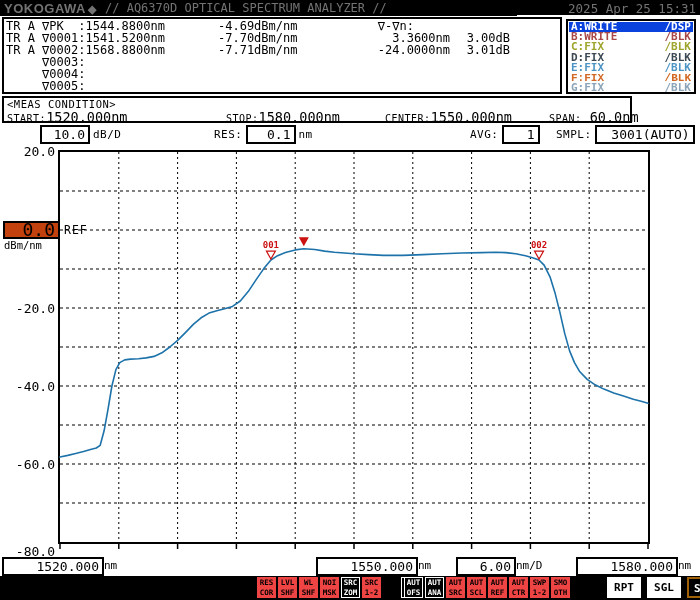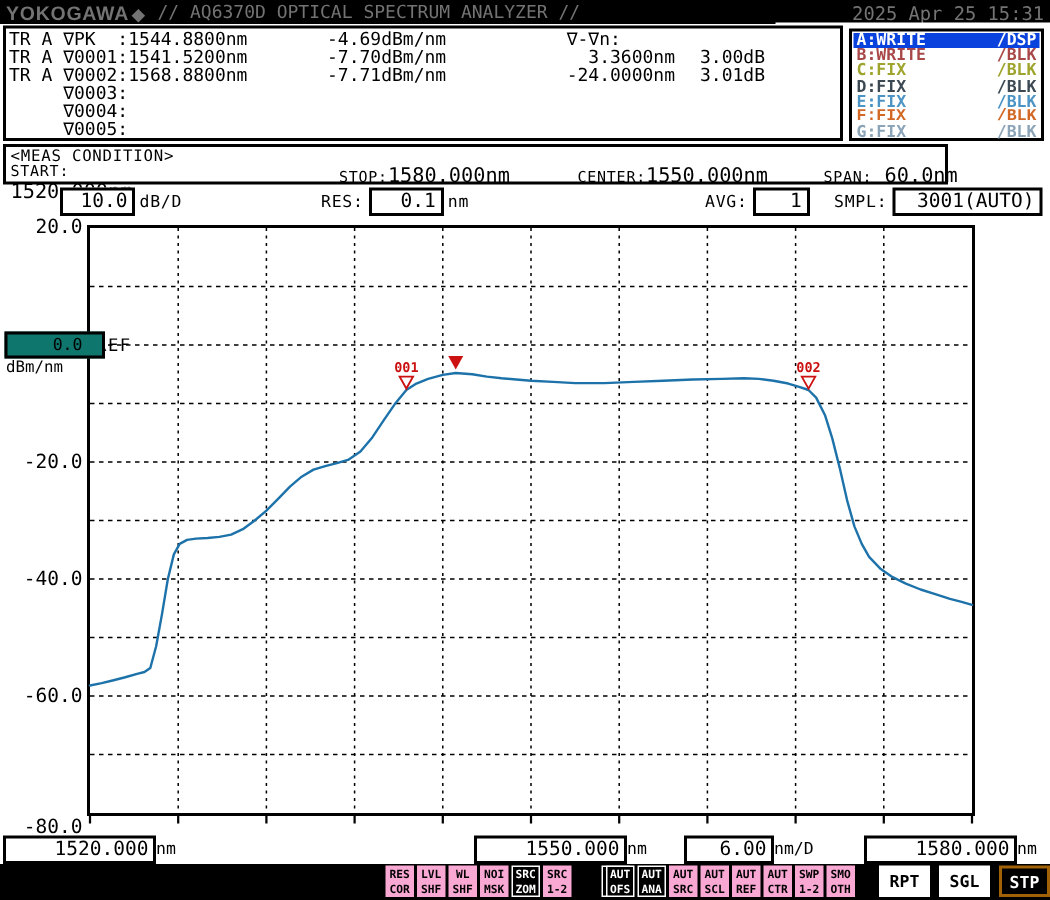--- a/index.html
+++ b/index.html
@@ -21,54 +21,54 @@
   
   .status-box{position:absolute;left:566px;top:19px;width:130px;height:75px;border:2px solid #000;
     box-sizing:border-box;padding:1px 1px;font-size:11px;font-weight:bold;line-height:10.2px;background:#fff;}
   .srow{display:flex;justify-content:space-between;padding:0 2px;}
   
   .meas-box{position:absolute;left:2px;top:96px;width:630px;height:27px;border:2px solid #000;
     box-sizing:border-box;}
   .meas-title{font-size:10.5px;line-height:10px;padding:1px 0 0 3px;letter-spacing:.5px;}
   .meas-fields{position:relative;height:14px;}
   .mf{position:absolute;display:flex;align-items:baseline;white-space:pre;}
-  .mf0{left:3px;flex-direction:column;} .mf1{left:222px;} .mf2{left:381px;} .mf3{left:545px;}
+  .mf0{left:3px;} .mf1{left:222px;} .mf2{left:381px;} .mf3{left:545px;}
   .mlab{font-size:10px;letter-spacing:.5px;} .mval{font-size:13.5px;}
   
   .settings{position:absolute;left:0;top:125px;width:700px;height:24px;}
   .sg{position:absolute;top:0;display:flex;align-items:center;gap:3px;}
   .sg1{left:40px;} .sg2{left:214px;} .sg3{left:322px;} .sg4{left:470px;} .sg5{left:556px;}
   .slab,.sunit{font-size:11px;letter-spacing:.5px;}
   .sbox{border:2px solid #000;background:#fff;font-size:13px;height:15px;line-height:15px;
     padding:0 3px;text-align:right;}
   .sb1{width:40px;} .sb2{width:40px;} .sb3{width:84px;text-align:left;} .sb4{width:28px;} .sb5{width:90px;}
   
   .frame{position:absolute;left:58px;top:150px;width:588px;height:390px;border:2px solid #000;overflow:visible;}
   .frame svg{position:absolute;left:0;top:0;overflow:visible;}
   .reftext{position:absolute;left:64px;top:223px;font-size:11.5px;letter-spacing:1px;}
   
   .ylab{position:absolute;left:0;width:55px;text-align:right;font-size:13px;}
   .ylab0{top:144px;} .ylab1{top:301px;} .ylab2{top:379px;} .ylab3{top:457px;} .ylab4{top:544px;}
   .refbox{position:absolute;left:3px;top:221px;width:50px;height:14px;border:2px solid #000;
-    font-size:11px;line-height:14px;text-align:right;padding-right:13px;background:#0f766e;}
+    font-size:18px;line-height:14px;text-align:right;padding-right:3px;background:#c2410c;}
   .refunit{position:absolute;left:4px;top:239px;font-size:10.5px;}
   
   .xlab{position:absolute;top:557px;height:15px;border:2px solid #000;background:#fff;
     font-size:13px;line-height:15px;text-align:right;padding:0 3px;box-sizing:content-box;}
   .xb0{left:2px;width:92px;} .xb1{left:316px;width:92px;} .xb2{left:456px;width:50px;} .xb3{left:576px;width:92px;}
   .xunit{position:absolute;top:559px;font-size:11px;}
   .xu0{left:104px;} .xu1{left:418px;} .xu2{left:516px;} .xu3{left:678px;}
   
   .toolbar{position:absolute;left:0;top:576px;width:700px;height:24px;background:#000;}
-  .softkey{position:absolute;top:1px;width:19px;height:21px;background:#f9a8d4;color:#000;
+  .softkey{position:absolute;top:1px;width:19px;height:21px;background:#ef4444;color:#000;
     font-size:7.5px;font-weight:bold;line-height:9.5px;text-align:center;padding-top:1px;
     box-sizing:border-box;cursor:pointer;}
   .softkey.active{background:#000;color:#fff;border:1px solid #fff;padding-top:0;}
   .runkey{position:absolute;top:1px;width:34px;height:21px;background:#fff;color:#000;
-    font-size:11px;font-weight:bold;line-height:21px;text-align:center;cursor:pointer;}
+    font-size:11px;font-weight:bold;line-height:21px;text-align:center;cursor:pointer;margin-left:21px;}
   .runkey.active{background:#000;color:#fff;border:2px solid #a16207;line-height:19px;box-sizing:border-box;}
 </style>
 </head>
 <body>
 
 <div class="screen">
 
   <div class="hdr">
     <span class="brand"><span>YOKOGAWA</span><span class="diamond">◆</span></span>
     <span class="hdr-title">// AQ6370D OPTICAL SPECTRUM ANALYZER //</span>

